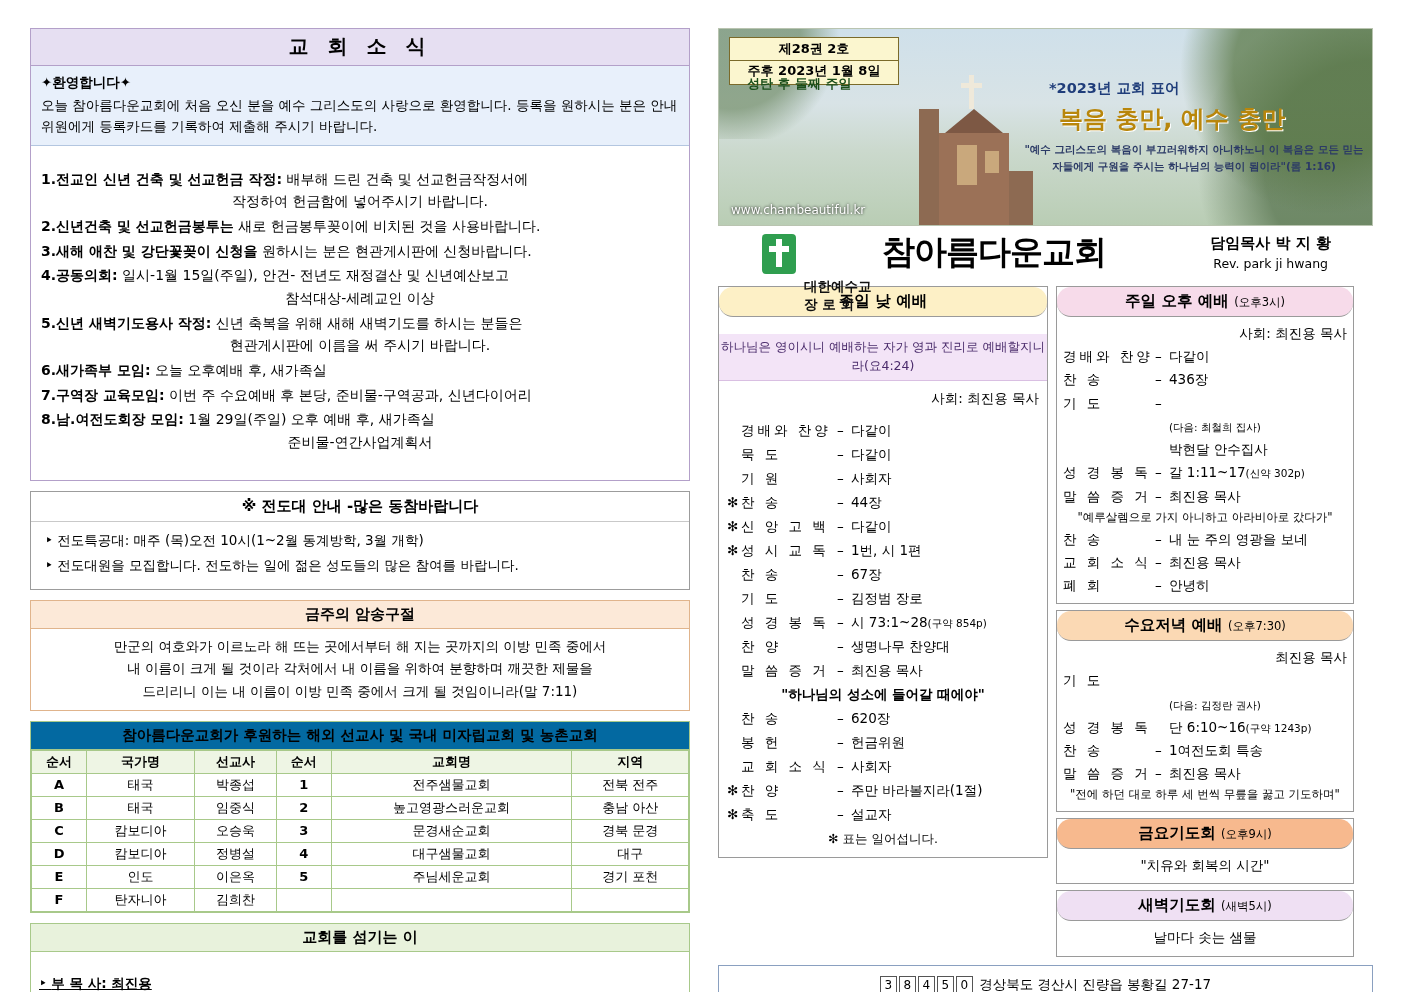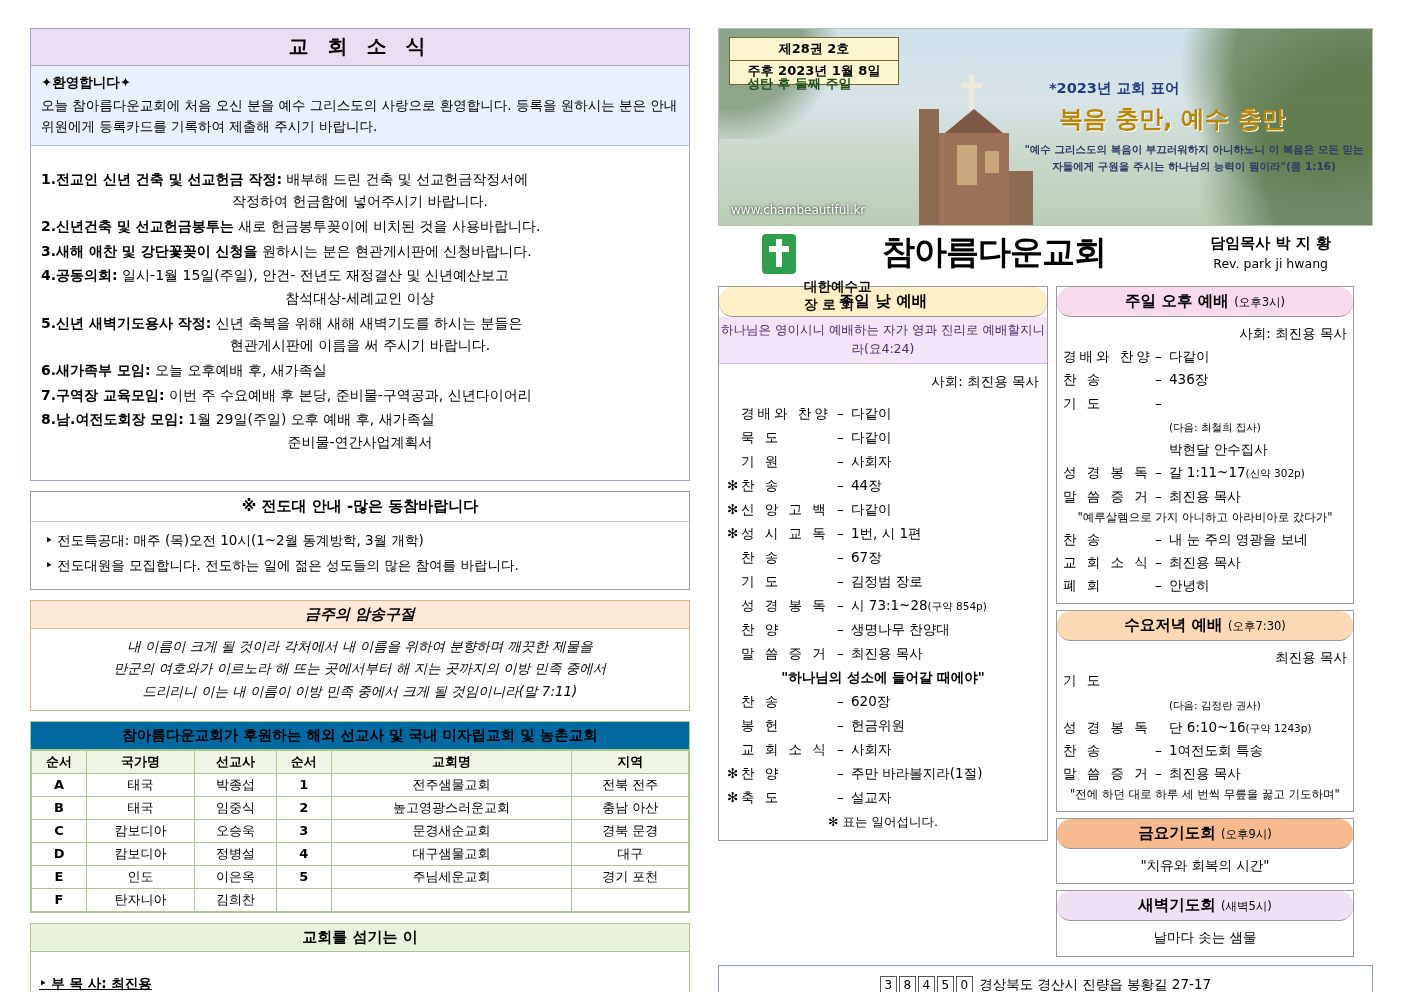--- a/index.html
+++ b/index.html
@@ -32,21 +32,21 @@
   .news-list li{list-style:none;margin-bottom:2px;}
   .news-list b{font-weight:bold;}
   .indent-r{display:block;text-align:center;}
 
   .evang{margin-top:10px;border:1px solid #9c9c9c;}
   .evang-title{text-align:center;font-weight:bold;font-size:15px;padding:5px 0;border-bottom:1px solid #c9c9c9;}
   .evang-body{padding:7px 14px 9px;font-size:13.5px;line-height:1.75;}
   .evang-body div{margin-bottom:2px;}
   .bullet:before{content:"‣ ";}
 
-  .verse{margin-top:10px;border:1px solid #e0b48c;font-style:italic;}
+  .verse{margin-top:10px;border:1px solid #e0b48c;}
   .verse-title{background:#fce9d8;text-align:center;font-weight:bold;font-size:15px;padding:4px 0;border-bottom:1px solid #e0b48c;}
   .verse-body{padding:6px 10px 8px;font-size:13.5px;line-height:1.65;text-align:center;}
 
   .miss{margin-top:10px;border:1px solid #a8c98a;}
   .miss-title{background:#0369a1;text-align:center;font-weight:bold;font-size:14.5px;padding:4px 0;border-bottom:1px solid #a8c98a;}
   table.miss-tab{border-collapse:collapse;width:100%;font-size:13px;}
   table.miss-tab th,table.miss-tab td{border:1px solid #a8c98a;text-align:center;padding:2px 0;}
   table.miss-tab th{background:#eef5e4;font-weight:bold;}
   table.miss-tab td.b{font-weight:bold;}
 
@@ -121,21 +121,21 @@
   .svc-title .sub{font-size:11.5px;font-weight:normal;}
   .t-yellow{background:#fdf0c6;}
   .t-pink{background:#f7dbea;}
   .t-orange{background:#fbd9b4;}
   .t-orange2{background:#f7b98e;}
   .t-violet{background:#efe0f3;}
 
   .svc-body{padding:5px 8px 7px;font-size:13.5px;line-height:1.78;}
   .verse-quote{
     background:#f3e4f7;text-align:center;font-size:12.5px;line-height:1.5;
-    padding:4px 2px;border-bottom:1px solid #d9bfe2;color:#4a2b6b;
+    padding:4px 2px;border-bottom:1px solid #d9bfe2;color:#4a2b6b;margin-top:17px;
   }
   .ln{display:flex;}
   .ln .star{width:14px;}
   .ln .lbl{width:96px;letter-spacing:3px;}
   .ln .dash{width:14px;}
   .ln .val{flex:1;}
   .ln .val small{font-size:10.5px;}
   .center-line{text-align:center;}
   .bold-c{text-align:center;font-weight:bold;}
   .note-i{font-size:11.5px;text-align:center;}
@@ -185,22 +185,22 @@
       <div class="evang-title">※ 전도대 안내 -많은 동참바랍니다</div>
       <div class="evang-body" id="evang-body">
           <div class="bullet">전도특공대: 매주 (목)오전 10시(1~2월 동계방학, 3월 개학)</div>
           <div class="bullet">전도대원을 모집합니다. 전도하는 일에 젊은 성도들의 많은 참여를 바랍니다.</div>
         </div>
     </div>
 
     <div class="verse">
       <div class="verse-title">금주의 암송구절</div>
       <div class="verse-body" id="verse-body">
+          <div>만군의 여호와가 이르노라 해 뜨는 곳에서부터 해 지는 곳까지의 이방 민족 중에서</div>
           <div>내 이름이 크게 될 것이라 각처에서 내 이름을 위하여 분향하며 깨끗한 제물을</div>
-          <div>만군의 여호와가 이르노라 해 뜨는 곳에서부터 해 지는 곳까지의 이방 민족 중에서</div>
           <div>드리리니 이는 내 이름이 이방 민족 중에서 크게 될 것임이니라(말 7:11)</div>
         </div>
     </div>
 
     <div class="miss">
       <div class="miss-title">참아름다운교회가 후원하는 해외 선교사 및 국내 미자립교회 및 농촌교회</div>
       <table class="miss-tab">
         <thead>
             <tr id="miss-head">
               <th>순서</th>

